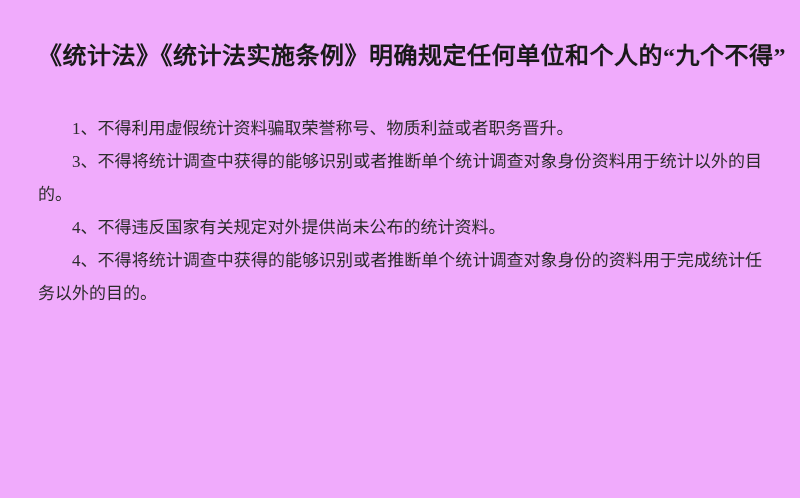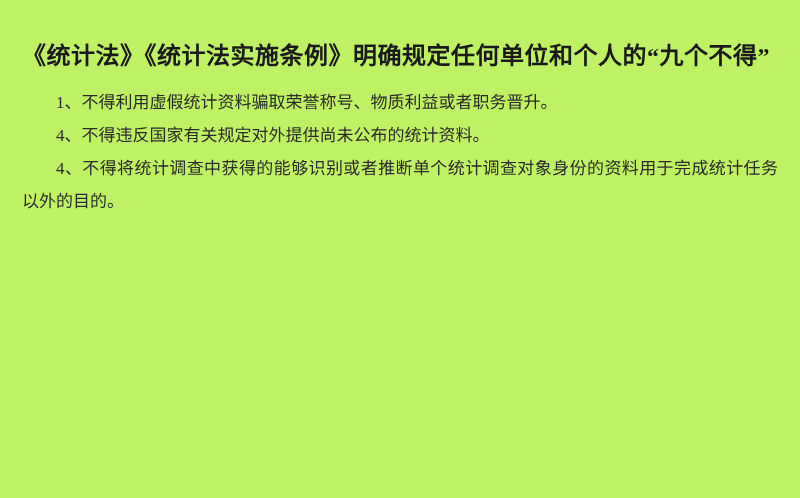--- a/index.html
+++ b/index.html
@@ -4,53 +4,54 @@
 <style>
   html, body {
     margin: 0;
     padding: 0;
     background: #ffffff;
   }
   .page {
     position: relative;
     width: 800px;
     height: 498px;
-    background: #bef264;
+    background: #f0abfc;
     overflow: hidden;
     font-family: "Liberation Serif", "DejaVu Serif", serif;
     color: #2b2b2b;
     box-sizing: border-box;
-    padding: 0 22px;
+    padding: 0 38px;
   }
   .doc-title {
     margin: 0;
     padding-top: 40px;
     font-size: 24px;
     line-height: 32px;
     font-weight: bold;
     color: #1a1a1a;
     letter-spacing: 0.5px;
     white-space: nowrap;
   }
   .rule-list {
-    margin-top: 14px;
+    margin-top: 40px;
   }
   .rule-item {
     margin: 0;
     font-size: 17px;
     line-height: 33px;
     text-indent: 2em;
     color: #2b2b2b;
     text-align: justify;
   }
 </style>
 </head>
 <body>
 
 <div class="page">
   <h1 class="doc-title">《统计法》《统计法实施条例》明确规定任何单位和个人的“九个不得”</h1>
 
   <div class="rule-list">
     <p class="rule-item">1、不得利用虚假统计资料骗取荣誉称号、物质利益或者职务晋升。</p>
+    <p class="rule-item">3、不得将统计调查中获得的能够识别或者推断单个统计调查对象身份资料用于统计以外的目的。</p>
     <p class="rule-item">4、不得违反国家有关规定对外提供尚未公布的统计资料。</p>
     <p class="rule-item">4、不得将统计调查中获得的能够识别或者推断单个统计调查对象身份的资料用于完成统计任务以外的目的。</p>
   </div>
 </div>
 
 </body></html>

